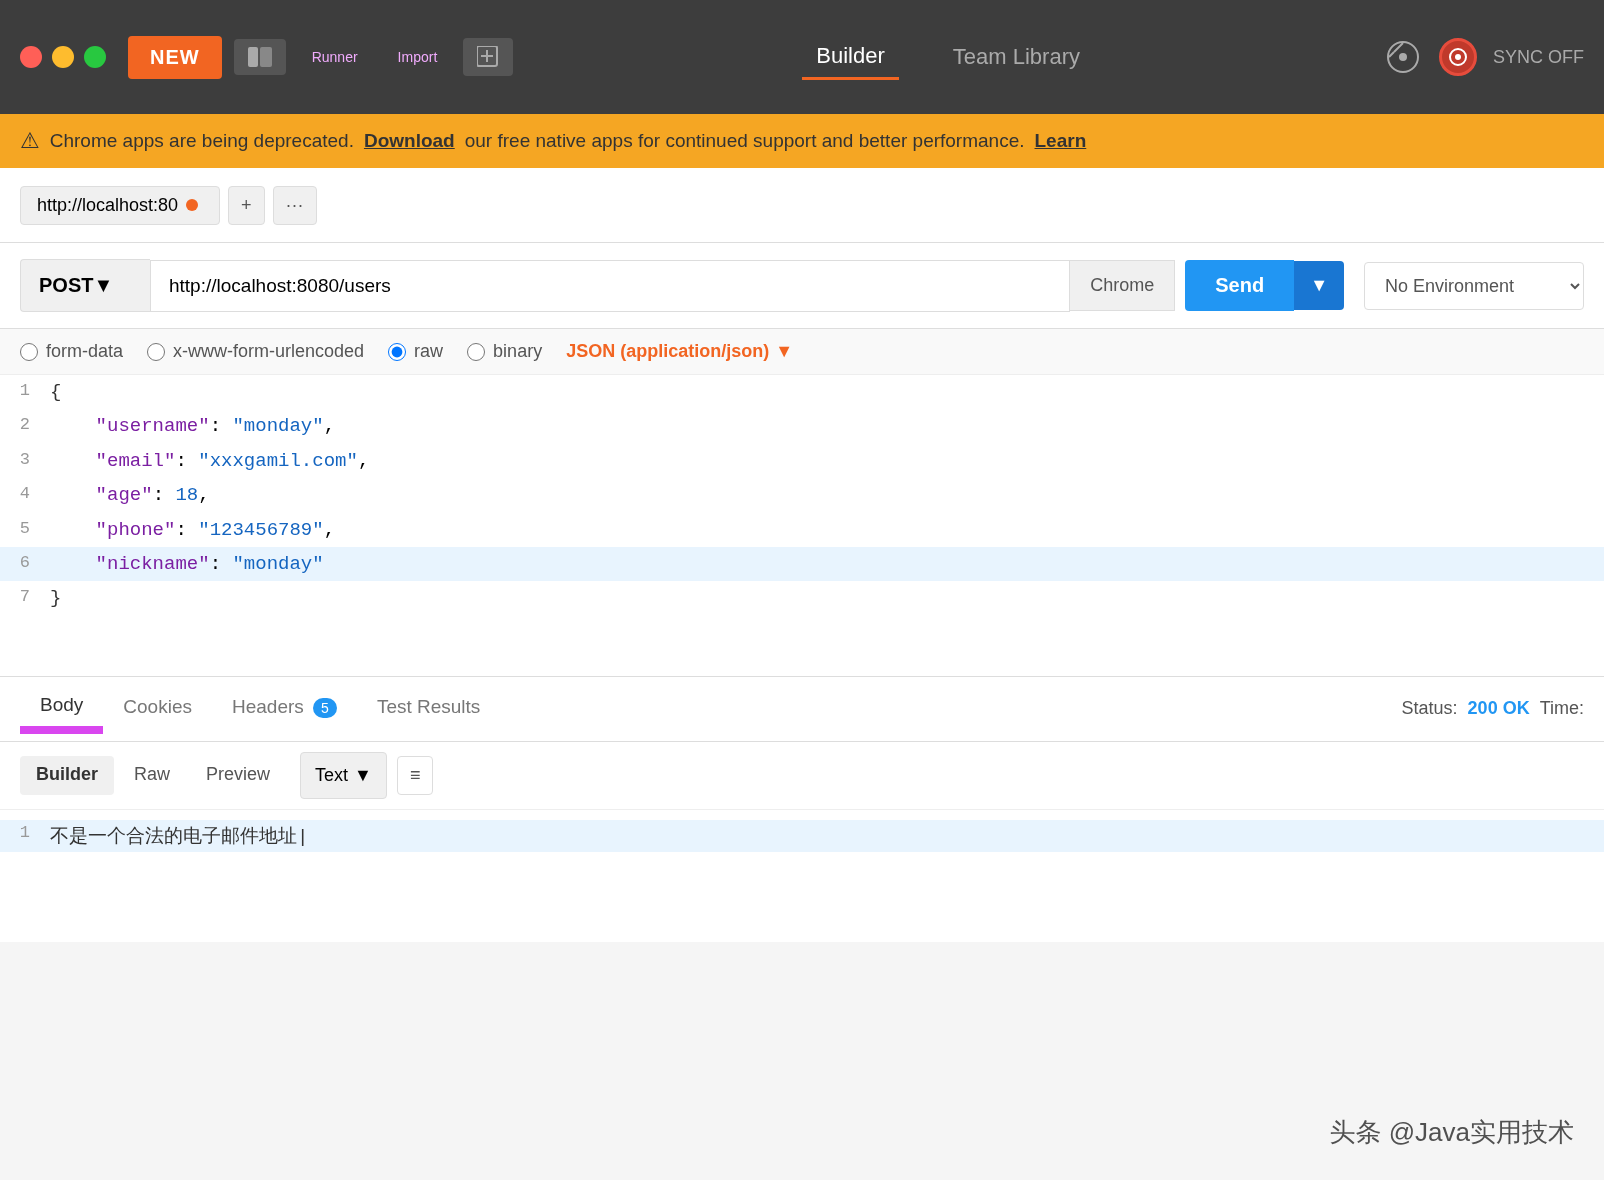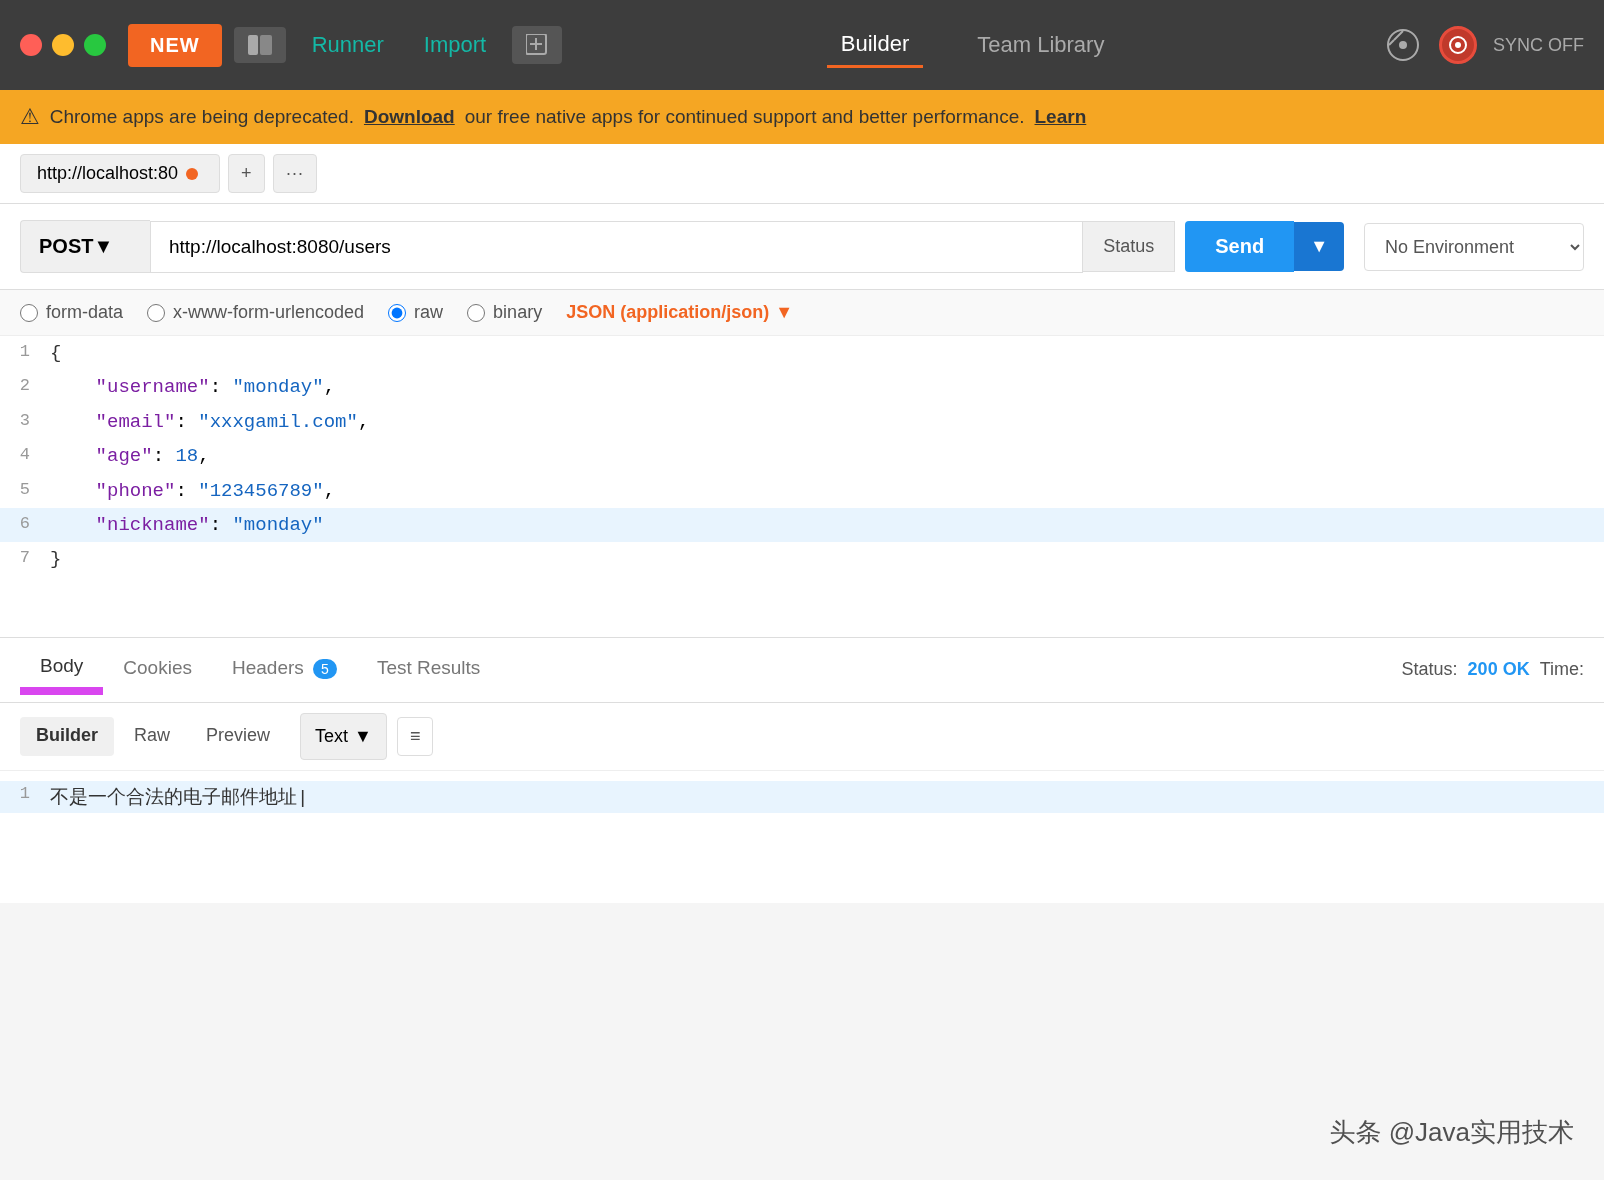--- a/index.html
+++ b/index.html
@@ -1,21 +1,21 @@
 <!DOCTYPE html>
 <html><head>
   <meta charset="utf-8">
   <style>
     * { box-sizing: border-box; margin: 0; padding: 0; }
     body { font-family: -apple-system, BlinkMacSystemFont, 'Segoe UI', sans-serif; background: #f5f5f5; width: 1604px; min-height: 1180px; overflow: hidden; }
 
     
     .titlebar {
       background: #3d3d3d;
-      height: 90px;
+      height: 114px;
       display: flex;
       align-items: center;
       padding: 0 20px;
       gap: 12px;
     }
     .traffic-lights {
       display: flex;
       gap: 10px;
       margin-right: 10px;
     }
@@ -46,22 +46,22 @@
       border-radius: 4px;
       cursor: pointer;
       font-size: 18px;
       display: flex;
       align-items: center;
       justify-content: center;
     }
     .btn-text {
       background: transparent;
       border: none;
-      color: #14b8a6;
-      font-size: 22px;
+      color: #f0abfc;
+      font-size: 14px;
       cursor: pointer;
       padding: 8px 14px;
     }
     .tab-active {
       color: white;
       font-size: 22px;
       padding: 8px 14px;
       background: transparent;
       border: none;
       border-bottom: 3px solid #f26522;
@@ -118,21 +118,21 @@
       font-weight: bold;
     }
 
     
     .tab-bar {
       background: #fff;
       padding: 8px 20px;
       display: flex;
       align-items: center;
       border-bottom: 1px solid #ddd;
-      height: 60px;
+      height: 75px;
       gap: 8px;
     }
     .url-tab {
       background: #f0f0f0;
       border: 1px solid #ddd;
       border-radius: 4px;
       padding: 8px 16px;
       font-size: 18px;
       display: flex;
       align-items: center;
@@ -496,21 +496,21 @@
   <button class="icon-btn-small">+</button>
   <button class="icon-btn-small">···</button>
 </div>
 
 <div class="request-bar">
   <div class="method-select">
     <span>POST</span>
     <span>▼</span>
   </div>
   <input class="url-input" type="text" value="http://localhost:8080/users" style="">
-  <button class="params-btn">Status</button>
+  <button class="params-btn">Chrome</button>
   <button class="send-btn">Send</button>
   <button class="send-dropdown">
     <span>▼</span>
   </button>
   <select class="env-select">
     <option>No Environment</option>
   </select>
 </div>
 
 <div class="body-type-bar">

